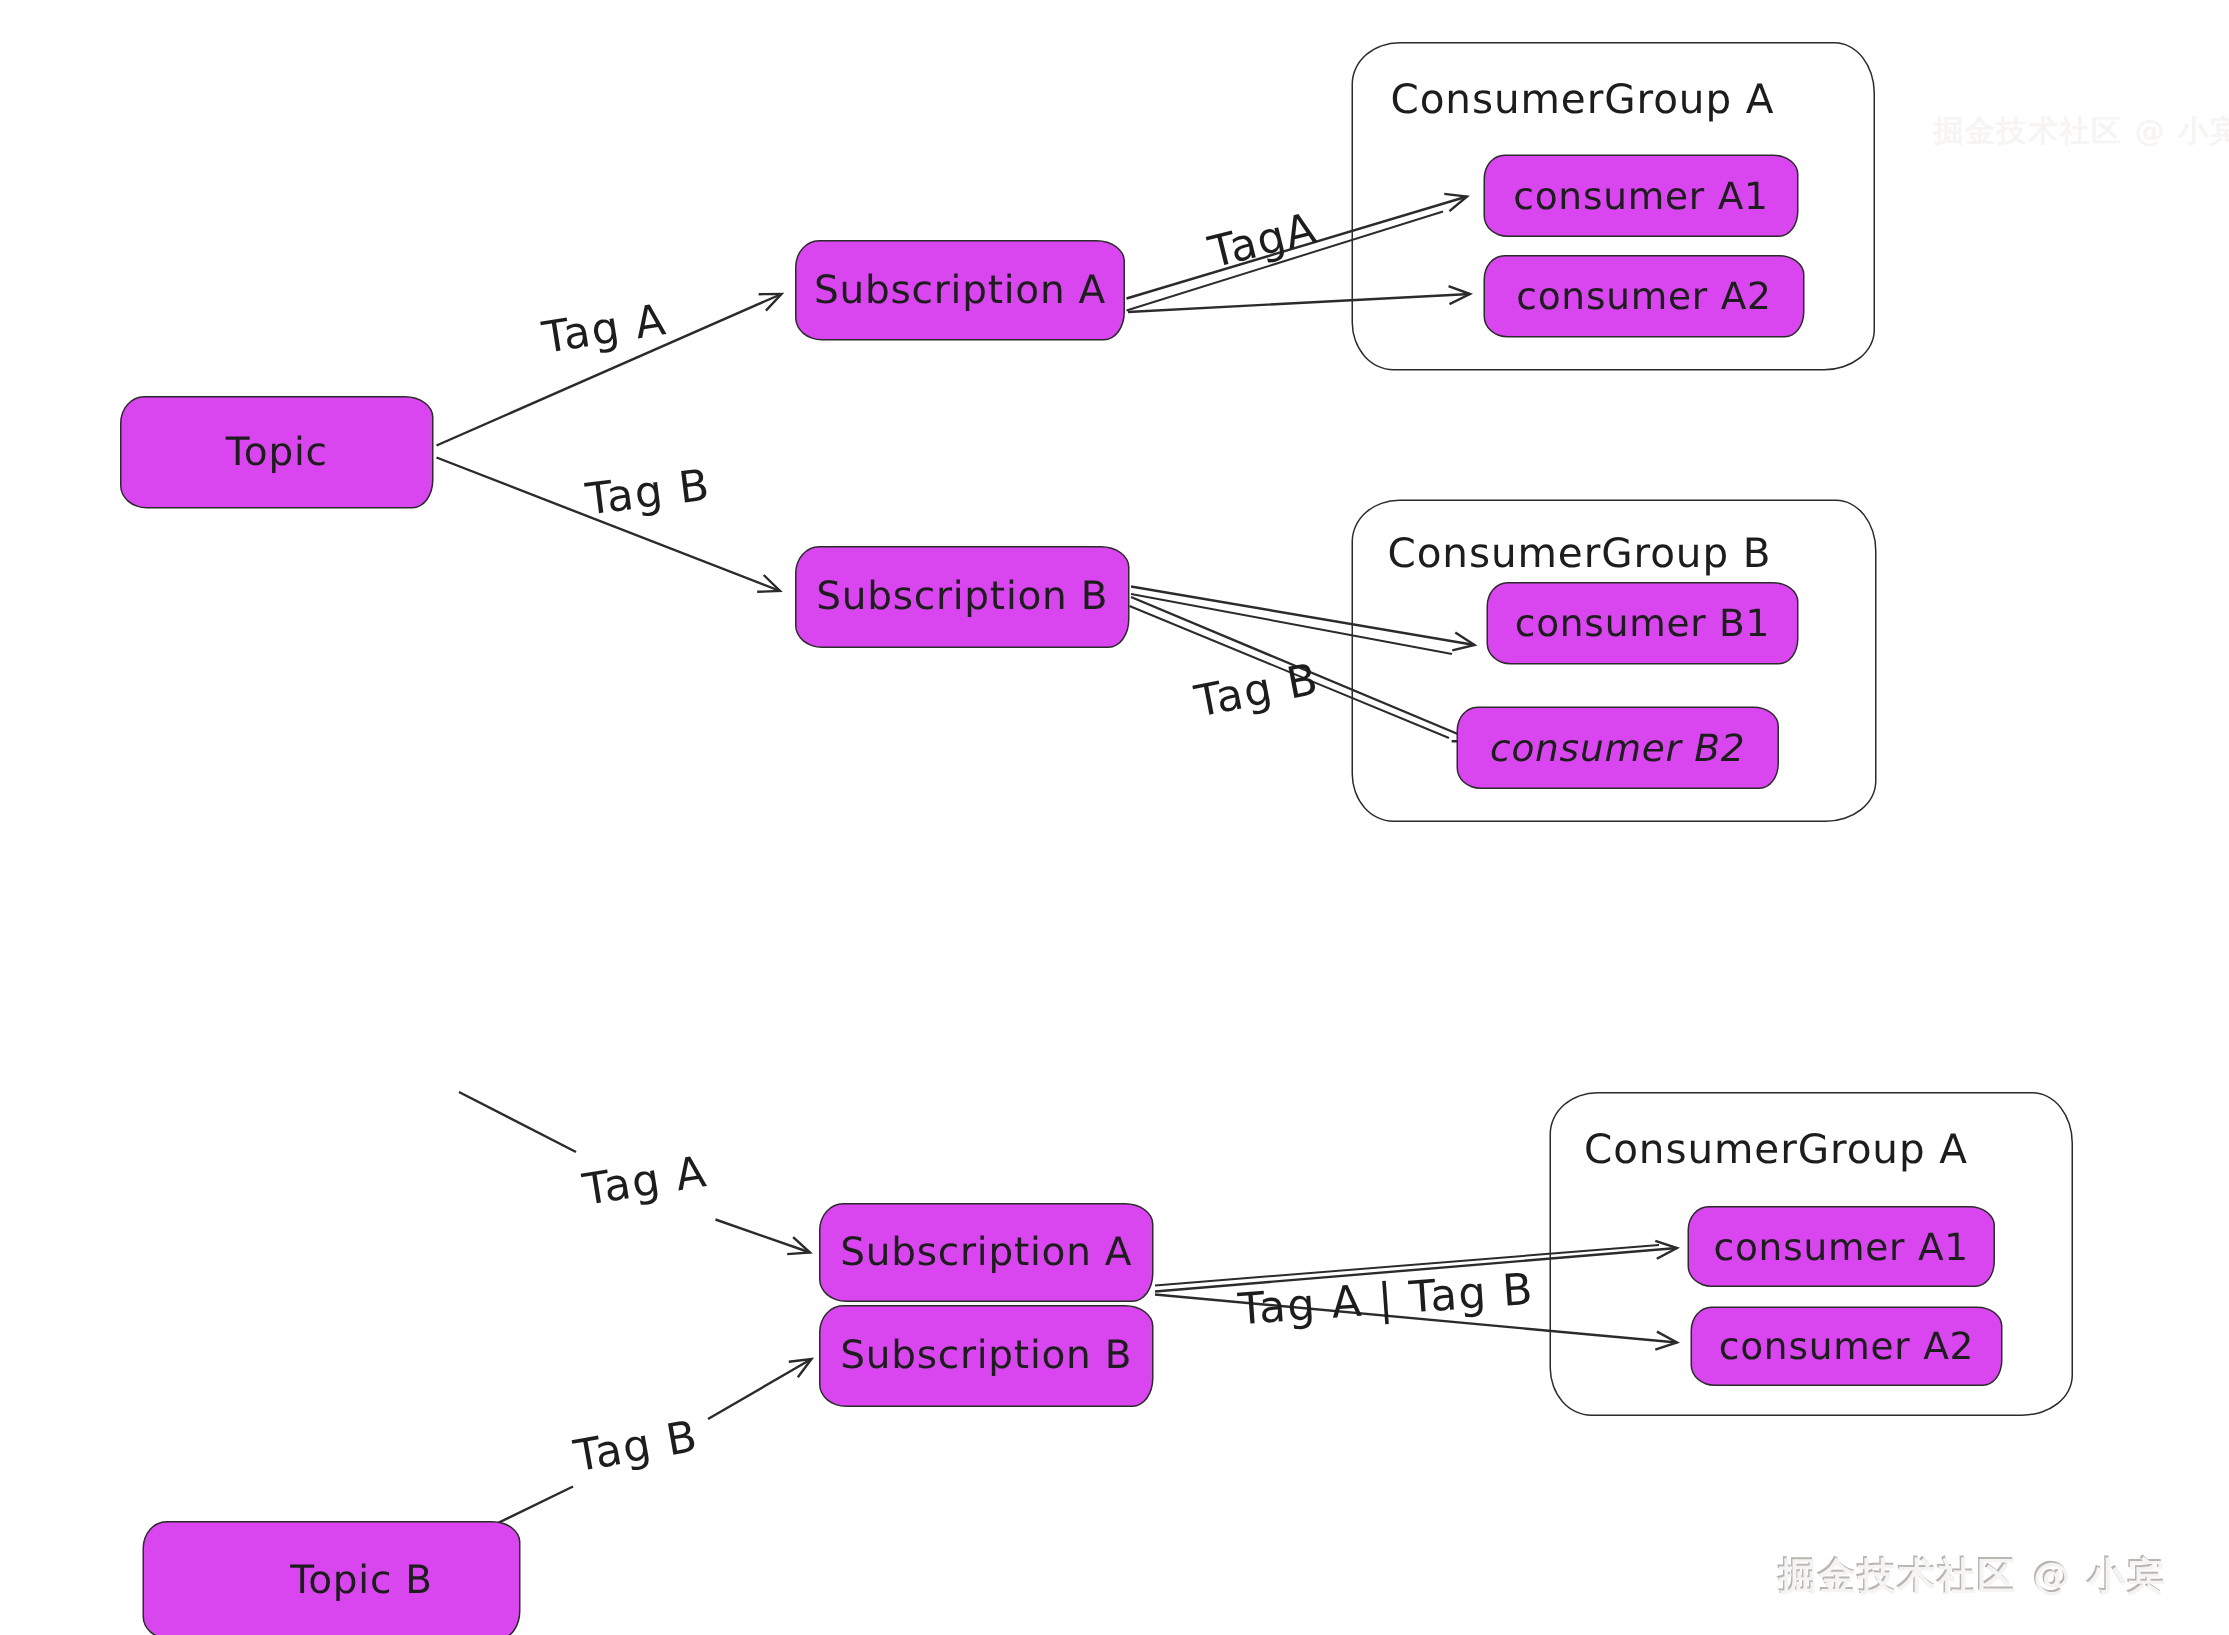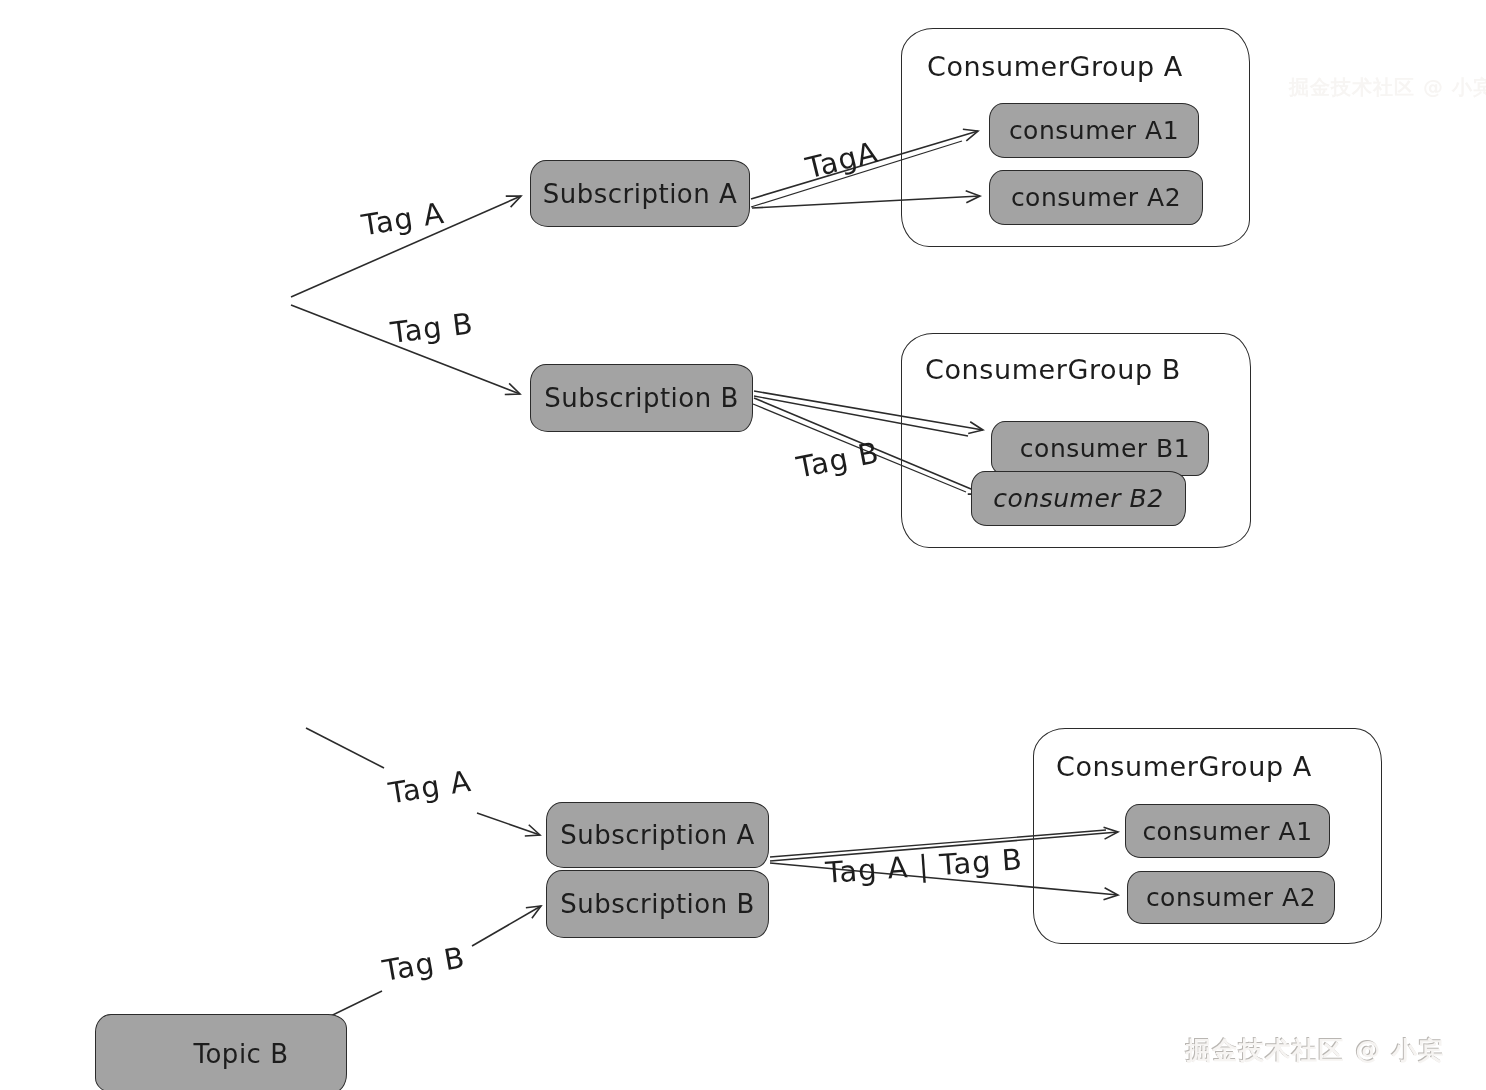--- a/index.html
+++ b/index.html
@@ -5,21 +5,21 @@
   html,body{margin:0;padding:0;background:#ffffff;}
   #canvas{
     position:relative;width:1486px;height:1090px;background:#ffffff;overflow:hidden;
     font-family:"DejaVu Sans",sans-serif;color:#1d1d1d;
   }
   #arrows{position:absolute;left:0;top:0;width:1486px;height:1090px;}
   .edge{stroke:#2b2b2b;stroke-width:1.6;fill:none;}
   .twin{stroke-width:1.3;}
   .node{
     position:absolute;display:flex;align-items:center;justify-content:center;
-    border:1.7px solid #2b2b2b;background:#a3a3a3;
+    border:1.7px solid #2b2b2b;background:#d946ef;
     border-radius:16px 19px 14px 18px / 18px 14px 19px 15px;
     font-size:26px;letter-spacing:.5px;white-space:nowrap;
   }
   .consumer{font-size:25px;border-radius:14px 17px 13px 16px / 16px 13px 17px 14px;}
   .group{
     position:absolute;border:1.8px solid #2b2b2b;background:transparent;
     border-radius:32px 27px 34px 28px / 28px 34px 27px 32px;
     text-decoration:underline;
   }
   .group-title{position:absolute;font-size:27px;letter-spacing:.6px;white-space:nowrap;}
@@ -63,20 +63,23 @@
 
     <line class="edge" x1="306" y1="728" x2="384" y2="768"></line>
     <line class="edge" x1="477" y1="813" x2="540" y2="835" marker-end="url(#ah)"></line>
     <line class="edge" x1="306" y1="1028" x2="382" y2="991"></line>
     <line class="edge" x1="472" y1="946" x2="541" y2="906" marker-end="url(#ah)"></line>
     <line class="edge" x1="770" y1="861" x2="1118" y2="832" marker-end="url(#ah)"></line>
     <line class="edge twin" x1="770" y1="857" x2="1106" y2="830"></line>
     <line class="edge" x1="770" y1="863" x2="1118" y2="895" marker-end="url(#ah)"></line>
   </svg>
 
+  <div class="node" style="left:80px;top:264px;width:207px;height:73px;">
+    <span>Topic</span>
+  </div>
 
   <div class="node" style="left:530px;top:160px;width:218px;height:65px;">
     <span>Subscription A</span>
   </div>
 
   <div class="node" style="left:530px;top:364px;width:221px;height:66px;">
     <span>Subscription B</span>
   </div>
 
   <div class="group" style="left:901px;top:28px;width:347px;height:217px;">
@@ -85,21 +88,21 @@
   <div class="node consumer" style="left:989px;top:103px;width:208px;height:53px;">
     <span>consumer A1</span>
   </div>
   <div class="node consumer" style="left:989px;top:170px;width:212px;height:53px;">
     <span>consumer A2</span>
   </div>
 
   <div class="group" style="left:901px;top:333px;width:348px;height:213px;text-align:center;">
     <div class="group-title" style="left:23px;top:20px;">ConsumerGroup B</div>
   </div>
-  <div class="node consumer" style="left:991px;top:421px;width:206px;height:53px;padding-left:10px;">
+  <div class="node consumer" style="left:991px;top:388px;width:206px;height:53px;">
     <span>consumer B1</span>
   </div>
   <div class="node consumer" style="left:971px;top:471px;width:213px;height:53px;font-style:italic;">
     <span>consumer B2</span>
   </div>
 
   <div class="tag-label" style="left:403px;top:219px;transform:translate(-50%,-50%) rotate(-9deg);">Tag A</div>
   <div class="tag-label" style="left:432px;top:328px;transform:translate(-50%,-50%) rotate(-7deg);">Tag B</div>
   <div class="tag-label" style="left:842px;top:160px;transform:translate(-50%,-50%) rotate(-14deg);">TagA</div>
   <div class="tag-label" style="left:838px;top:460px;transform:translate(-50%,-50%) rotate(-11deg);">Tag B</div>

